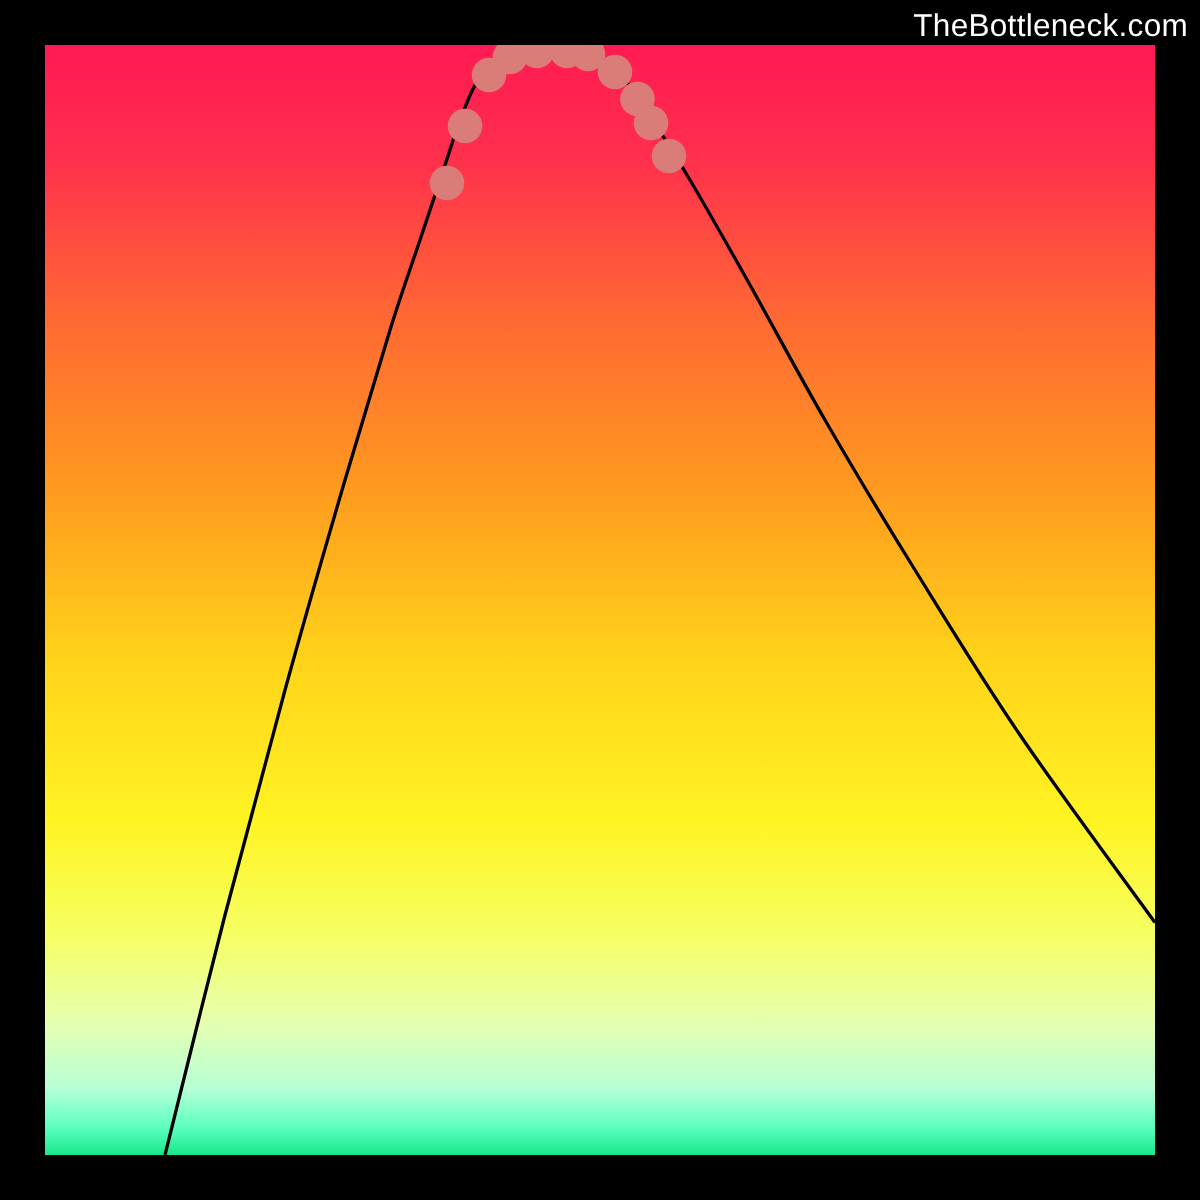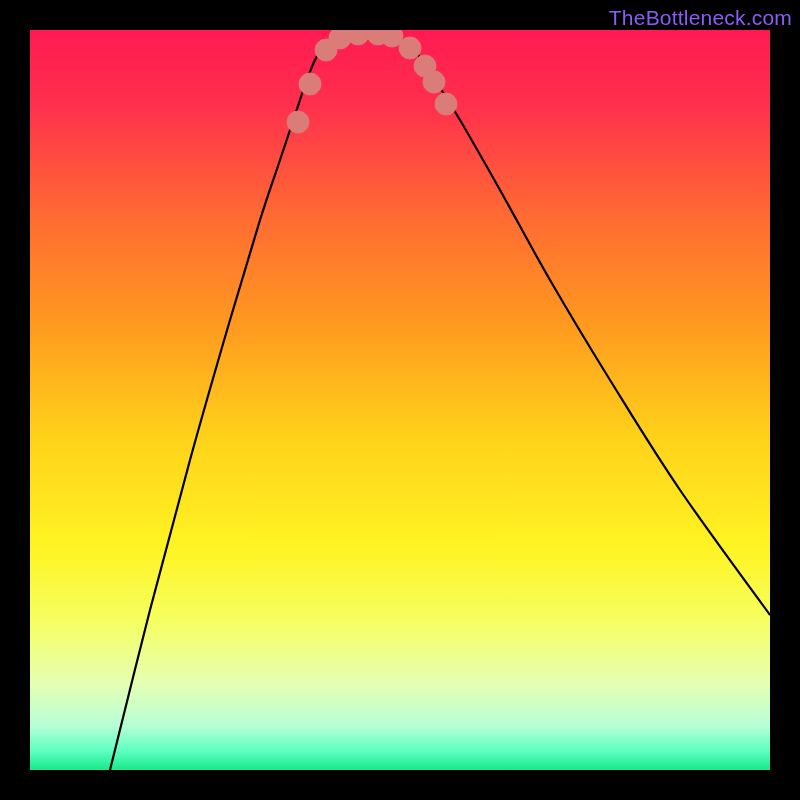--- a/index.html
+++ b/index.html
@@ -22,21 +22,21 @@
     left: 30px;
     top: 30px;
     width: 740px;
     height: 740px;
     overflow: hidden;
   }
   .watermark {
     position: absolute;
     top: 6px;
     right: 8px;
-    color: #8b5cf6;
+    color: #ffffff;
     font-size: 21px;
     font-weight: 500;
     letter-spacing: 0.2px;
     z-index: 50;
     user-select: none;
   }
   svg {
     display: block;
   }
 </style>

